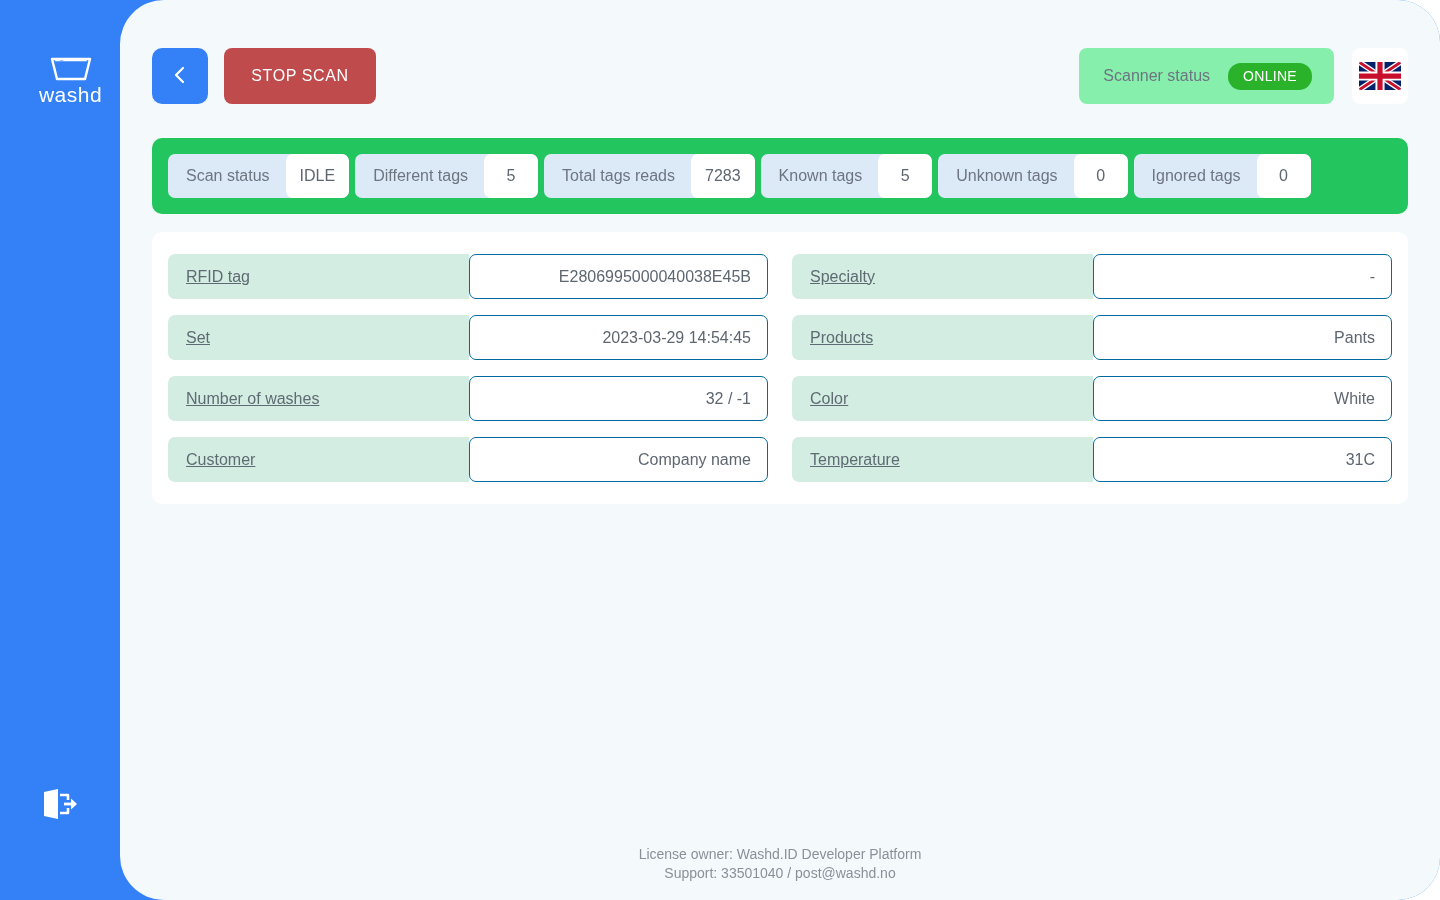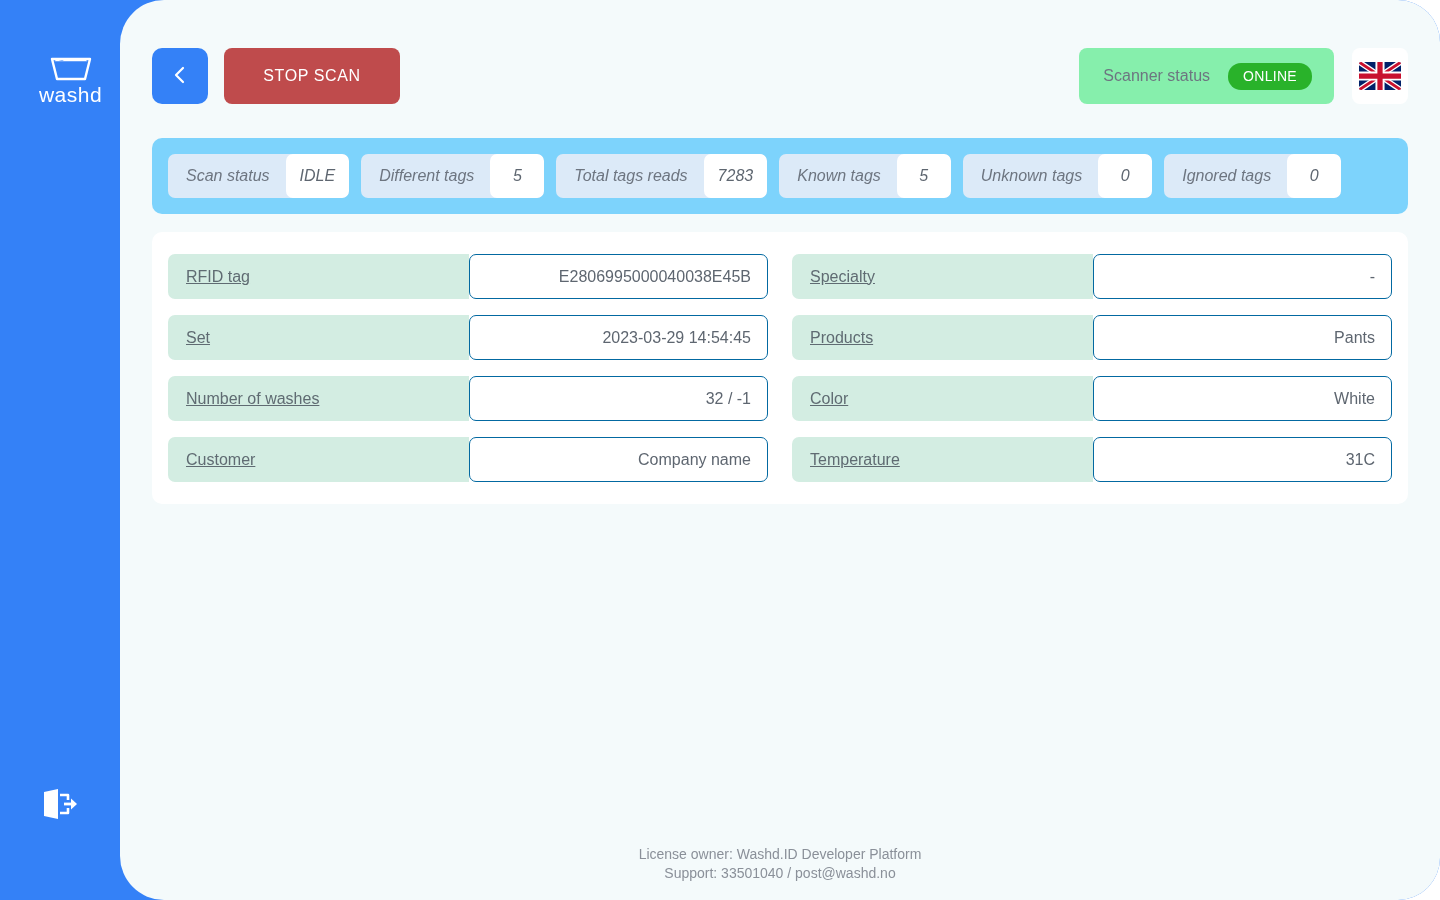--- a/index.html
+++ b/index.html
@@ -94,21 +94,21 @@
     border: none;
     border-radius: 10px;
     cursor: pointer;
     display: flex; align-items: center; justify-content: center;
   }
   .back-button svg { width: 22px; height: 22px; }
 
   .stop-scan-button {
     position: absolute;
     left: 72px; top: 0;
-    width: 176px; height: 56px;
+    width: 152px; height: 56px;
     background: #bf4b4c;
     color: #ffffff;
     border: none;
     border-radius: 8px;
     font-family: "Liberation Sans", sans-serif;
     font-size: 16px;
     letter-spacing: 0.6px;
     cursor: pointer;
   }
 
@@ -151,27 +151,26 @@
     width: 42px; height: 28px;
     border-radius: 2px;
     display: block;
   }
 
   
   .stats-bar {
     position: absolute;
     left: 32px; top: 138px;
     width: 1256px; height: 76px;
-    background: #7dd3fc;
+    background: #22c55e;
     border-radius: 10px;
     display: flex;
     align-items: center;
     padding: 0 16px;
-    gap: 12px;
-    font-style: italic;
+    gap: 6px;
   }
 
   .stat-chip {
     height: 44px;
     background: #dceaf8;
     border-radius: 7px;
     display: flex;
     align-items: stretch;
     overflow: hidden;
     flex: 0 0 auto;

